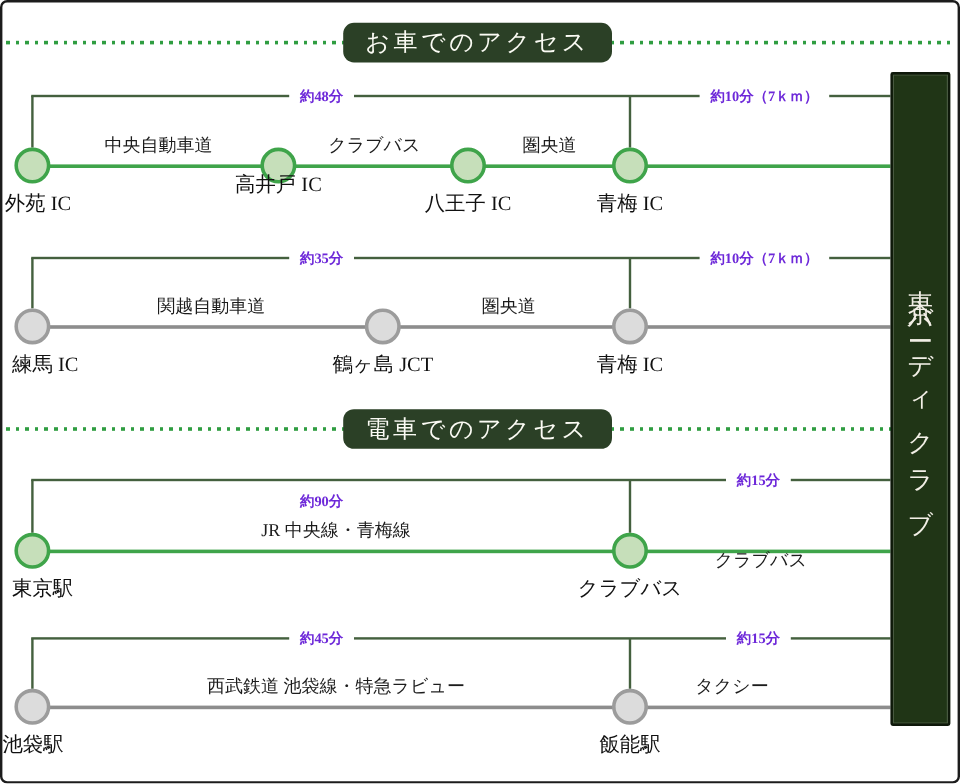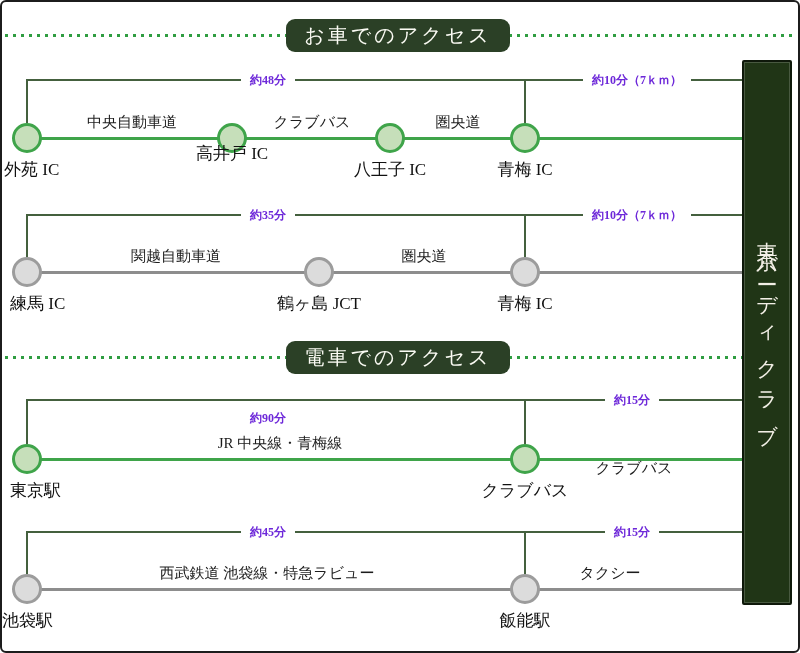--- a/index.html
+++ b/index.html
@@ -117,19 +117,19 @@
 
   <div>
     <div class="br" style="left:24px;top:529px;width:716px"></div>
     <div class="conn" style="left:24px;top:530px;height:42px"></div>
     <div class="conn" style="left:522px;top:530px;height:42px"></div>
     <div class="time" style="left:266px;top:530px">約45分</div>
     <div class="time" style="left:630px;top:530px">約15分</div>
     <div class="rt gr" style="top:586px"></div>
     <div class="node gr" style="left:10px;top:572px"></div>
     <div class="node gr" style="left:508px;top:572px"></div>
-    <div class="seg" style="left:265px;top:563px">西武鉄道 池袋線・特急ラビュー</div>
+    <div class="seg" style="left:278px;top:563px">西武鉄道 池袋線・特急ラビュー</div>
     <div class="seg" style="left:608px;top:563px">タクシー</div>
     <div class="stop first" style="left:0;top:609px">池袋駅</div>
     <div class="stop" style="left:523px;top:609px">飯能駅</div>
   </div>
 
 </div>
 
 </body></html>

